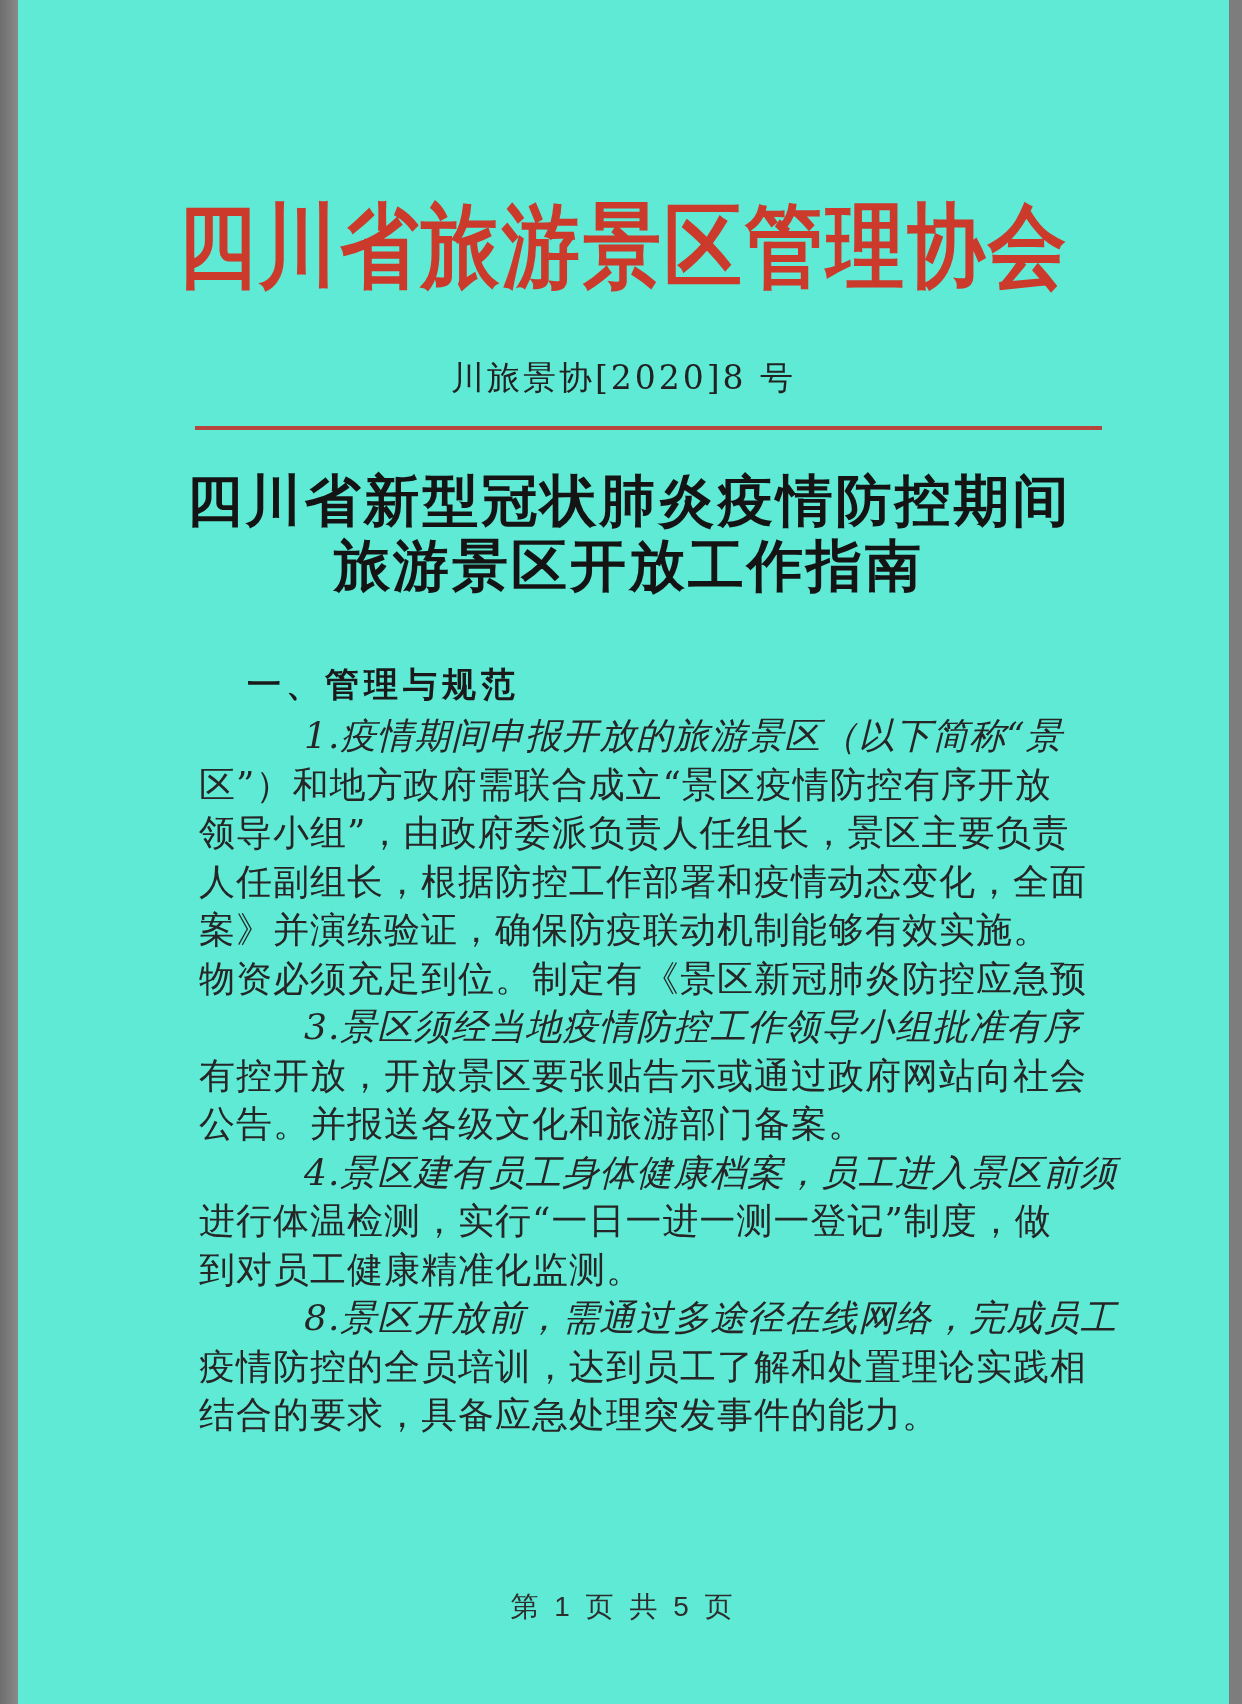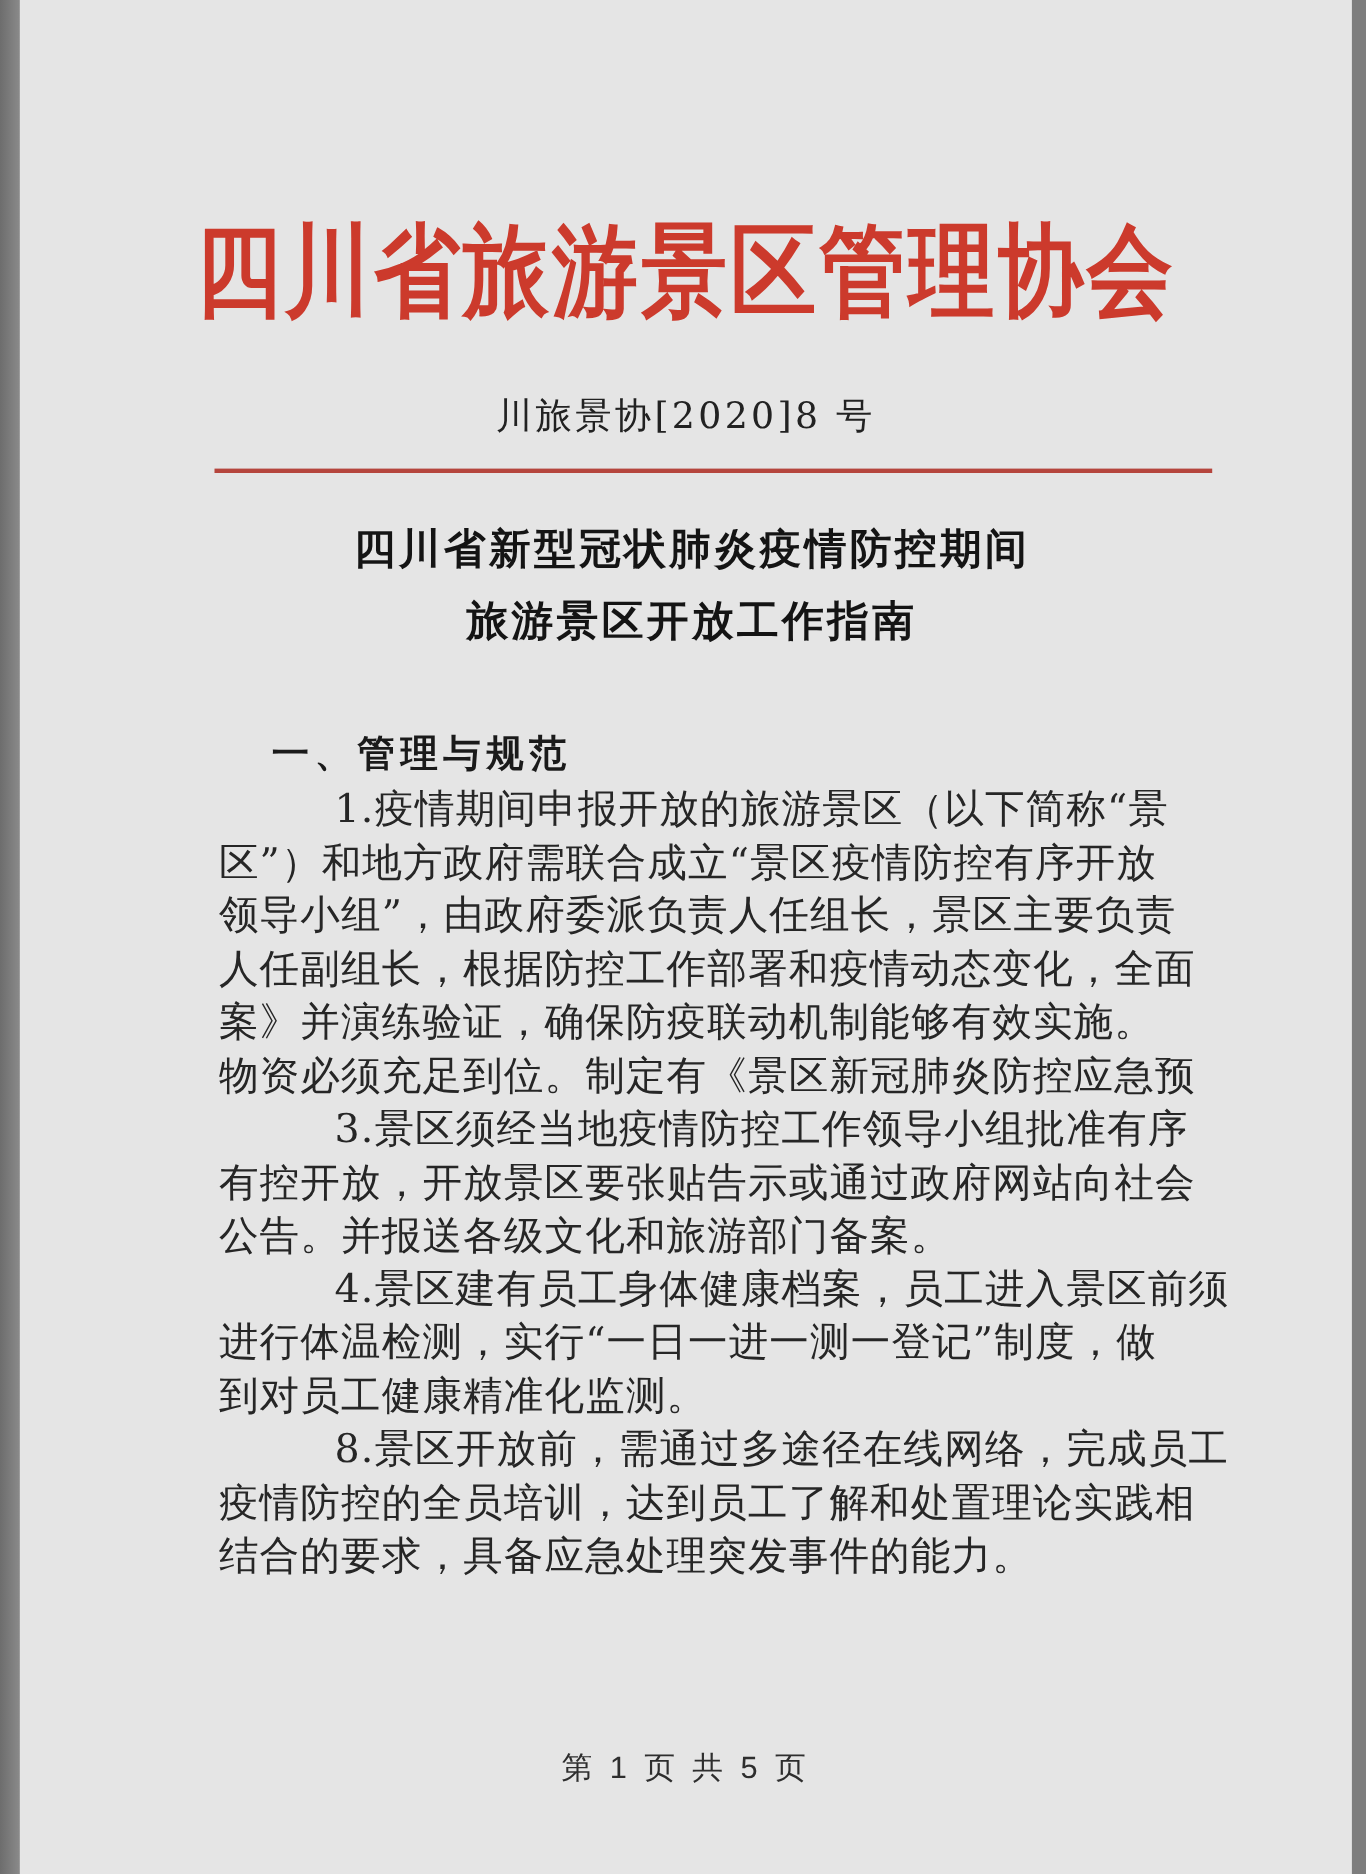--- a/index.html
+++ b/index.html
@@ -1,20 +1,20 @@
 <!DOCTYPE html>
 <html><head>
 <meta charset="utf-8">
 <style>
   html, body { margin: 0; padding: 0; background: #ffffff; }
   .page {
     position: relative;
     width: 1242px;
     height: 1704px;
-    background: #e5e5e5;
+    background: #5eead4;
     overflow: hidden;
     font-family: "DejaVu Serif", serif;
   }
   .edge-bar-left {
     position: absolute; left: 0; top: 0; width: 18px; height: 100%;
     background: linear-gradient(to right, #6d6d6d, #8a8a8a);
   }
   .edge-bar-right {
     position: absolute; right: 0; top: 0; width: 13px; height: 100%;
     background: #7d7d7d;
@@ -42,21 +42,21 @@
   .red-rule {
     position: absolute; top: 426px; left: 195px;
     width: 907px; height: 4px;
     background: #b5453d;
   }
   .doc-title {
     position: absolute; top: 468px; left: 18px; right: 13px;
     text-align: center;
     font-family: "Liberation Sans", sans-serif;
     font-weight: bold;
-    font-size: 38px;
+    font-size: 56px;
     line-height: 65px;
     color: #141414;
     letter-spacing: 3px;
     margin-left: 11px;
   }
   .section-heading {
     position: absolute; top: 662px; left: 247px;
     font-family: "Liberation Sans", sans-serif;
     font-weight: bold;
     font-size: 34px;
@@ -67,21 +67,21 @@
     position: absolute; top: 712px; left: 199px; width: 910px;
   }
   .body-line {
     font-family: "DejaVu Serif", serif;
     font-size: 36px;
     line-height: 48.5px;
     color: #262626;
     letter-spacing: 1px;
     white-space: nowrap;
   }
-  .body-line.indent { padding-left: 105px; }
+  .body-line.indent { padding-left: 105px; font-style: italic; }
   .page-footer {
     position: absolute; top: 1588px; left: 18px; right: 13px;
     text-align: center;
     font-family: "Liberation Sans", sans-serif;
     font-size: 28px;
     color: #2e2e2e;
     letter-spacing: 4px;
   }
 </style>
 </head>

